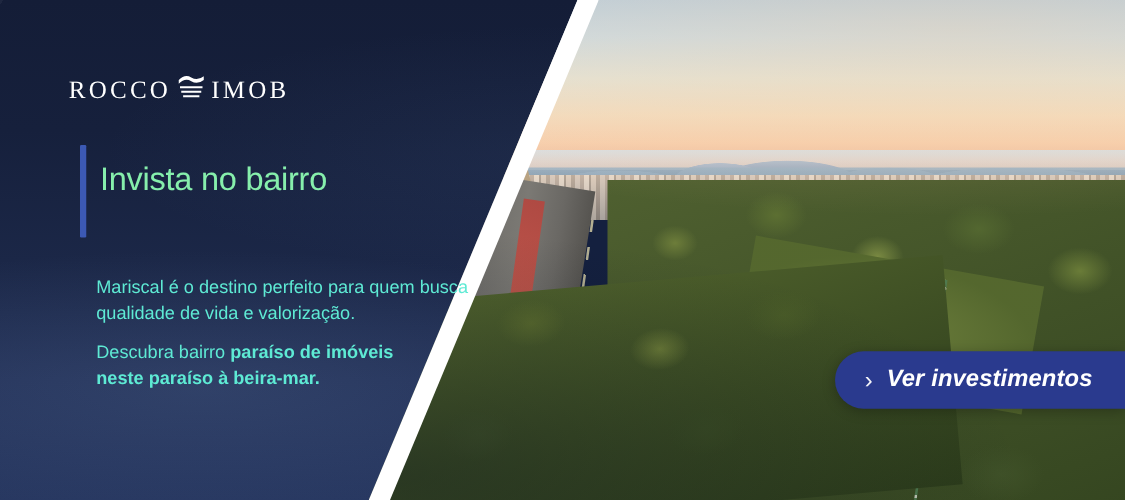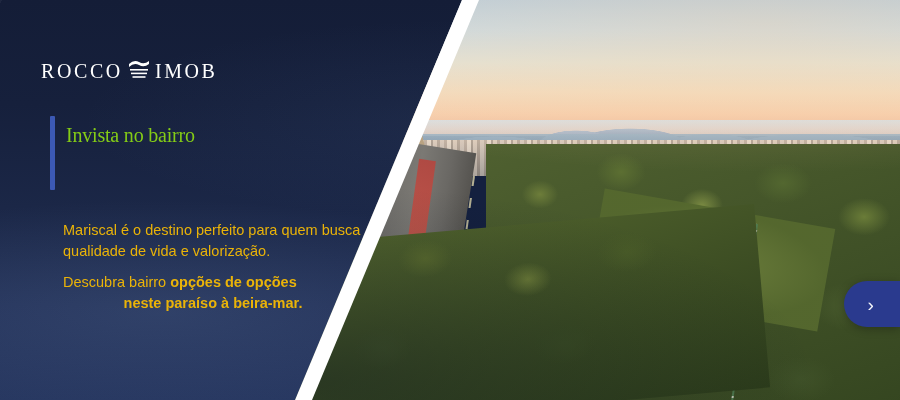--- a/index.html
+++ b/index.html
@@ -233,21 +233,21 @@
     position: absolute;
     inset: 0;
     background: linear-gradient(110deg, rgba(255,255,255,.55), rgba(255,255,255,0) 12%);
     clip-path: polygon(479px 0, 560px 0, 393px 400px, 312px 400px);
     pointer-events: none;
   }
 
   
   .content {
     position: absolute;
-    left: 0; top: 0;
+    left: 14px; top: 0;
     width: 462px;
     height: 400px;
   }
 
   .logo {
     position: absolute;
     left: 41px;
     top: 59px;
     display: flex;
     align-items: center;
@@ -271,41 +271,40 @@
     width: 5px;
     height: 74px;
     background: #3c59b4;
     border-radius: 1px;
   }
 
   .headline {
     position: absolute;
     left: 66px;
     top: 110px;
-    color: #84cc16;
-    font-size: 20px;
+    color: #86efac;
+    font-size: 26px;
     line-height: 1.25;
     letter-spacing: -0.2px;
-    font-family: Liberation Serif, serif;
   }
   .headline .l1 { font-weight: 400; display: block; }
   .headline .l2 { font-weight: 700; display: block; }
 
   .para {
     position: absolute;
     left: 63px;
     width: 300px;
-    color: #eab308;
+    color: #5eead4;
     font-size: 14.5px;
     line-height: 1.45;
   }
   .para-1 { top: 205px; font-weight: 400; }
   .para-2 { top: 257px; font-weight: 400; }
   .para-2 b { font-weight: 700; }
-  .para-2 .strong-line { font-weight: 700; display: block; text-align: center; }
+  .para-2 .strong-line { font-weight: 700; display: block; }
 
   
   .cta {
     position: absolute;
     right: 0;
     top: 281px;
     height: 46px;
     padding: 0 26px 0 24px;
     display: flex;
     align-items: center;
@@ -377,23 +376,24 @@
 
     <div class="accent-bar"></div>
 
     <h1 class="headline">
       <span class="l1">Invista no bairro</span>
     </h1>
 
     <p class="para para-1">Mariscal é o destino perfeito para quem busca qualidade de vida e valorização.</p>
 
     <p class="para para-2">
-      <span>Descubra bairro </span><b>opções de opções</b>
+      <span>Descubra bairro </span><b>paraíso de imóveis</b>
       <span class="strong-line">neste paraíso à beira-mar.</span>
     </p>
 
   </div>
 
   <button class="cta">
     <span class="cta-chevron">›</span>
+    <span>Ver investimentos</span>
   </button>
 
 </div>
 
 </body></html>

